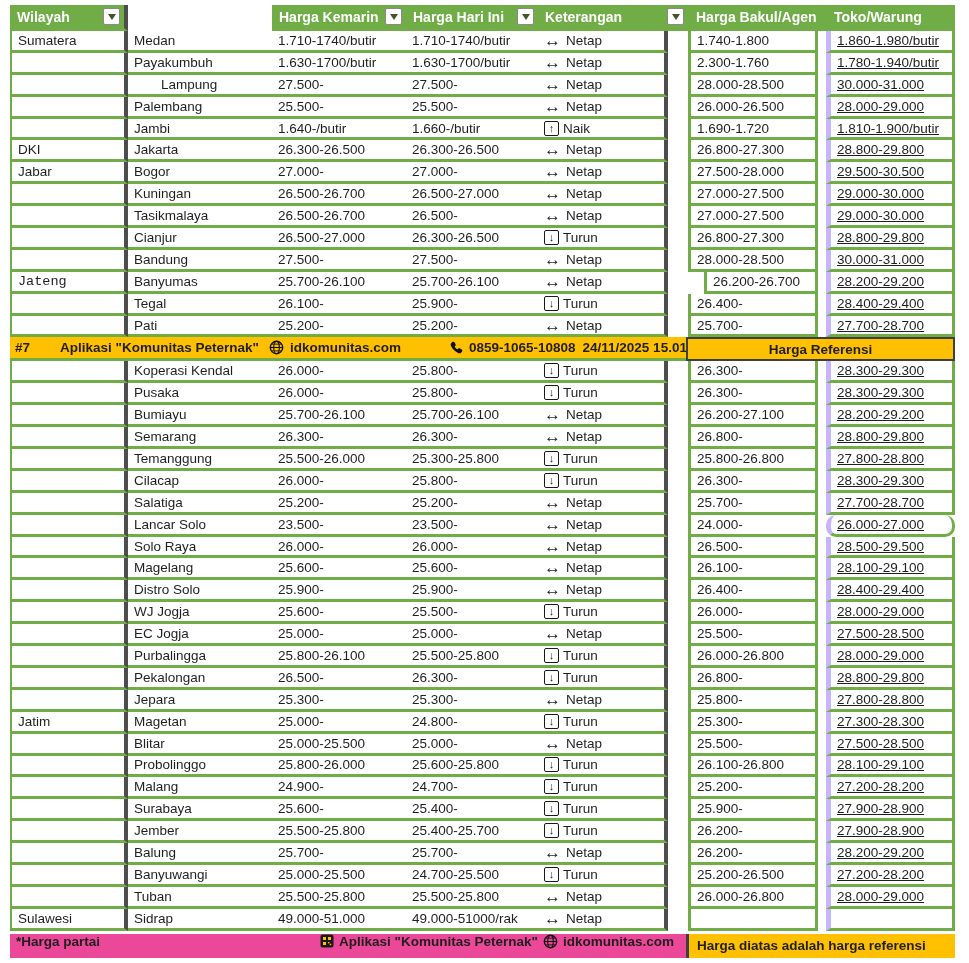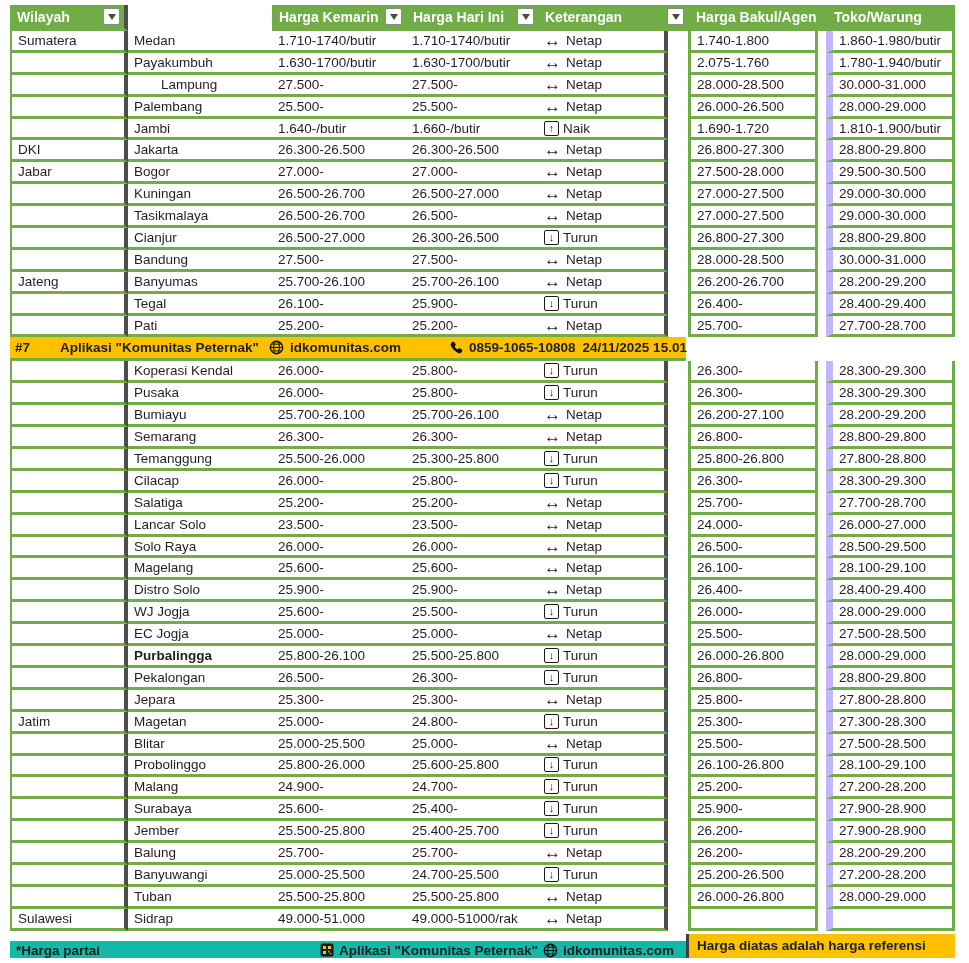--- a/index.html
+++ b/index.html
@@ -11,21 +11,21 @@
   #grid-bottom{grid-auto-rows:21.9px;}
   .cell{box-sizing:border-box;display:flex;align-items:center;background:#fff;
         font-size:13.5px;border-bottom:3px solid #70AD47;padding:0 3px 0 6px;
         white-space:nowrap;overflow:hidden;}
   .c1{grid-column:1;border-left:2px solid #70AD47;border-right:4px solid #4d4d4d;}
   .c2{grid-column:2;}
   .c3{grid-column:3;}
   .c4{grid-column:4;}
   .c5{grid-column:5;border-right:4px solid #4d4d4d;}
   .c6{grid-column:7;border-left:3px solid #70AD47;border-right:3px solid #70AD47;}
-  .c7{grid-column:9;border-left:7px solid #c4b5fd;border-right:3px solid #70AD47;}
+  .c7{grid-column:9;border-left:5px solid #c4b5fd;border-right:3px solid #70AD47;text-decoration:underline;}
   .hcell{box-sizing:border-box;grid-row:1;background:#70AD47;color:#fff;font-weight:bold;
          font-size:14px;display:flex;align-items:center;justify-content:space-between;
          padding:0 4px 0 7px;border-bottom:3px solid #70AD47;white-space:nowrap;}
   .c1h{grid-column:1;border-right:4px solid #4d4d4d;}
   .c2h{grid-column:2;}
   .c3h{grid-column:3;}
   .c4h{grid-column:4;}
   .c5h{grid-column:5/7;}
   .hband{grid-column:7/10;justify-content:flex-start;padding:0;}
   .hband .h6{width:138px;padding-left:8px;box-sizing:border-box;}
@@ -37,22 +37,22 @@
   .trend-box{box-sizing:border-box;width:15px;height:15px;border:1.6px solid #1a1a1a;border-radius:2px;
              display:inline-flex;align-items:center;justify-content:center;
              font-size:11px;font-weight:bold;margin-right:4px;flex:none;background:#fff;line-height:1;}
   .trend-steady{font-size:17px;font-weight:bold;margin-right:5px;line-height:1;flex:none;}
   .banner{display:flex;height:24px;width:945px;}
   .banner-left{box-sizing:border-box;width:676px;background:#FFC000;border-bottom:3px solid #70AD47;
                display:flex;align-items:center;font-weight:bold;font-size:13.5px;white-space:nowrap;}
   .banner-right{box-sizing:border-box;flex:1;background:#FFC000;border:2.5px solid #3f3f3f;
                 display:flex;align-items:center;justify-content:center;font-weight:bold;font-size:13.5px;}
   .footer{display:flex;height:24px;width:945px;margin-top:3px;}
-  .footer-left{box-sizing:border-box;width:676px;background:#14b8a6;display:flex;align-items:flex-end;
-               justify-content:space-between;font-weight:bold;font-size:13.5px;padding:0 12px 0 6px;white-space:nowrap;margin-top:7px;}
+  .footer-left{box-sizing:border-box;width:676px;background:#ec4899;display:flex;align-items:flex-start;
+               justify-content:space-between;font-weight:bold;font-size:13.5px;padding:0 12px 0 6px;white-space:nowrap;}
   .footer-right{box-sizing:border-box;flex:1;background:#FFC000;border-left:3px solid #3f3f3f;
                 display:flex;align-items:center;font-weight:bold;font-size:13.5px;padding-left:8px;white-space:nowrap;}
   .icn{display:inline-flex;align-items:center;justify-content:center;flex:none;}
   .cluster{display:inline-flex;align-items:center;gap:5px;}
 </style>
 </head>
 <body>
 
 <div class="sheet">
 
@@ -96,21 +96,21 @@
       <div class="cell c6" style="grid-row: 2;">1.740-1.800</div>
       <div class="cell c7" style="grid-row: 2;">1.860-1.980/butir</div>
       <div class="cell c1" style="grid-row: 3;"></div>
       <div class="cell c2" style="grid-row: 3;">Payakumbuh</div>
       <div class="cell c3" style="grid-row: 3;">1.630-1700/butir</div>
       <div class="cell c4" style="grid-row: 3;">1.630-1700/butir</div>
       <div class="cell c5" style="grid-row: 3;">
         <span class="trend-steady">↔</span>
         <span>Netap</span>
       </div>
-      <div class="cell c6" style="grid-row: 3;">2.075-1.760</div>
+      <div class="cell c6" style="grid-row: 3;">2.300-1.760</div>
       <div class="cell c7" style="grid-row: 3;">1.780-1.940/butir</div>
       <div class="cell c1" style="grid-row: 4;"></div>
       <div class="cell c2" style="grid-row: 4; padding-left: 33px;">Lampung</div>
       <div class="cell c3" style="grid-row: 4;">27.500-</div>
       <div class="cell c4" style="grid-row: 4;">27.500-</div>
       <div class="cell c5" style="grid-row: 4;">
         <span class="trend-steady">↔</span>
         <span>Netap</span>
       </div>
       <div class="cell c6" style="grid-row: 4;">28.000-28.500</div>
@@ -188,29 +188,29 @@
       <div class="cell c1" style="grid-row: 12;"></div>
       <div class="cell c2" style="grid-row: 12;">Bandung</div>
       <div class="cell c3" style="grid-row: 12;">27.500-</div>
       <div class="cell c4" style="grid-row: 12;">27.500-</div>
       <div class="cell c5" style="grid-row: 12;">
         <span class="trend-steady">↔</span>
         <span>Netap</span>
       </div>
       <div class="cell c6" style="grid-row: 12;">28.000-28.500</div>
       <div class="cell c7" style="grid-row: 12;">30.000-31.000</div>
-      <div class="cell c1" style="grid-row: 13;">Jateng</div>
+      <div class="cell c1" style="grid-row: 13; font-family: Liberation Mono, monospace;">Jateng</div>
       <div class="cell c2" style="grid-row: 13;">Banyumas</div>
       <div class="cell c3" style="grid-row: 13;">25.700-26.100</div>
       <div class="cell c4" style="grid-row: 13;">25.700-26.100</div>
       <div class="cell c5" style="grid-row: 13;">
         <span class="trend-steady">↔</span>
         <span>Netap</span>
       </div>
-      <div class="cell c6" style="grid-row: 13;">26.200-26.700</div>
+      <div class="cell c6" style="grid-row: 13; margin-left: 16px;">26.200-26.700</div>
       <div class="cell c7" style="grid-row: 13;">28.200-29.200</div>
       <div class="cell c1" style="grid-row: 14;"></div>
       <div class="cell c2" style="grid-row: 14;">Tegal</div>
       <div class="cell c3" style="grid-row: 14;">26.100-</div>
       <div class="cell c4" style="grid-row: 14;">25.900-</div>
       <div class="cell c5" style="grid-row: 14;">
         <span class="trend-box">↓</span>
         <span>Turun</span>
       </div>
       <div class="cell c6" style="grid-row: 14;">26.400-</div>
@@ -242,20 +242,21 @@
       </span>
       <span style="margin-left:6px">idkomunitas.com</span>
       <span class="icn" style="margin-left:48px">
         <svg width="14" height="14" viewBox="0 0 16 16">
             <path d="M3.6 1.3c.8-.8 2-.7 2.6.2l1.2 1.8c.5.7.4 1.6-.2 2.2l-.7.7c.6 1.4 1.9 2.7 3.3 3.3l.7-.7c.6-.6 1.5-.7 2.2-.2l1.8 1.2c.9.6 1 1.8.2 2.6l-.9.9c-.7.7-1.8 1-2.8.6-2-.8-3.9-2-5.4-3.5S2.9 7 2.1 5c-.4-1-.1-2.1.6-2.8z" fill="#111"></path>
           </svg>
       </span>
       <span style="margin-left:6px">0859-1065-10808</span>
       <span style="margin-left:7px">24/11/2025 15.01</span>
     </div>
+    <div class="banner-right">Harga Referensi</div>
   </div>
 
   <div class="grid" id="grid-bottom">
       <div class="cell c1" style="grid-row: 1;"></div>
       <div class="cell c2" style="grid-row: 1;">Koperasi Kendal</div>
       <div class="cell c3" style="grid-row: 1;">26.000-</div>
       <div class="cell c4" style="grid-row: 1;">25.800-</div>
       <div class="cell c5" style="grid-row: 1;">
         <span class="trend-box">↓</span>
         <span>Turun</span>
@@ -324,21 +325,21 @@
       <div class="cell c7" style="grid-row: 7;">27.700-28.700</div>
       <div class="cell c1" style="grid-row: 8;"></div>
       <div class="cell c2" style="grid-row: 8;">Lancar Solo</div>
       <div class="cell c3" style="grid-row: 8;">23.500-</div>
       <div class="cell c4" style="grid-row: 8;">23.500-</div>
       <div class="cell c5" style="grid-row: 8;">
         <span class="trend-steady">↔</span>
         <span>Netap</span>
       </div>
       <div class="cell c6" style="grid-row: 8;">24.000-</div>
-      <div class="cell c7" style="grid-row: 8;">26.000-27.000</div>
+      <div class="cell c7" style="grid-row: 8; border-radius: 10px;">26.000-27.000</div>
       <div class="cell c1" style="grid-row: 9;"></div>
       <div class="cell c2" style="grid-row: 9;">Solo Raya</div>
       <div class="cell c3" style="grid-row: 9;">26.000-</div>
       <div class="cell c4" style="grid-row: 9;">26.000-</div>
       <div class="cell c5" style="grid-row: 9;">
         <span class="trend-steady">↔</span>
         <span>Netap</span>
       </div>
       <div class="cell c6" style="grid-row: 9;">26.500-</div>
       <div class="cell c7" style="grid-row: 9; text-align: center;">28.500-29.500</div>
@@ -376,21 +377,21 @@
       <div class="cell c2" style="grid-row: 13;">EC Jogja</div>
       <div class="cell c3" style="grid-row: 13;">25.000-</div>
       <div class="cell c4" style="grid-row: 13;">25.000-</div>
       <div class="cell c5" style="grid-row: 13;">
         <span class="trend-steady">↔</span>
         <span>Netap</span>
       </div>
       <div class="cell c6" style="grid-row: 13;">25.500-</div>
       <div class="cell c7" style="grid-row: 13;">27.500-28.500</div>
       <div class="cell c1" style="grid-row: 14;"></div>
-      <div class="cell c2" style="grid-row: 14; font-weight: bold;">Purbalingga</div>
+      <div class="cell c2" style="grid-row: 14;">Purbalingga</div>
       <div class="cell c3" style="grid-row: 14;">25.800-26.100</div>
       <div class="cell c4" style="grid-row: 14;">25.500-25.800</div>
       <div class="cell c5" style="grid-row: 14;">
         <span class="trend-box">↓</span>
         <span>Turun</span>
       </div>
       <div class="cell c6" style="grid-row: 14;">26.000-26.800</div>
       <div class="cell c7" style="grid-row: 14;">28.000-29.000</div>
       <div class="cell c1" style="grid-row: 15;"></div>
       <div class="cell c2" style="grid-row: 15;">Pekalongan</div>

